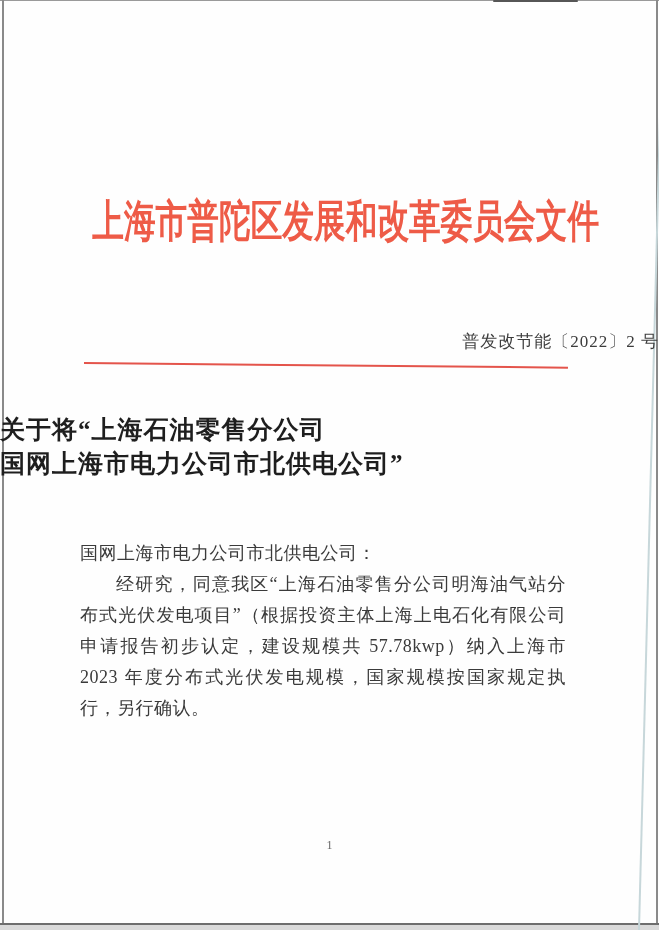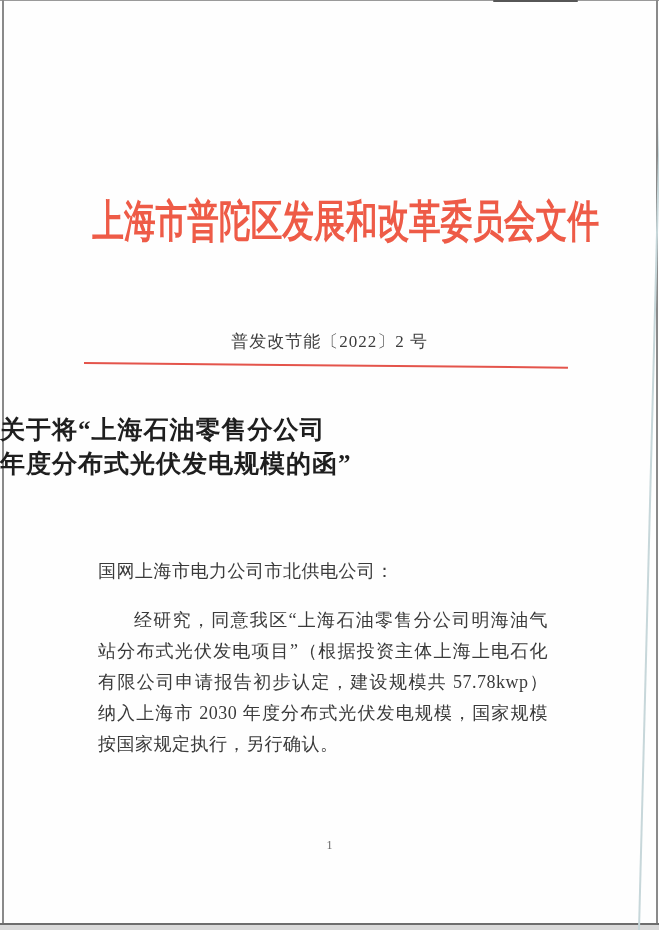--- a/index.html
+++ b/index.html
@@ -36,21 +36,21 @@
     white-space: nowrap;
     transform: scaleX(0.72);
     transform-origin: center;
   }
 
   .doc-number {
     position: absolute;
     top: 330px;
     left: 0;
     width: 100%;
-    text-align: center;
+    text-align: right;
     font-size: 17px;
     letter-spacing: 1px;
     color: #3c3c3c;
   }
 
   .red-rule {
     position: absolute;
     top: 362px;
     left: 84px;
     width: 484px;
@@ -76,21 +76,21 @@
     position: absolute;
     top: 538px;
     left: 80px;
     width: 486px;
     font-size: 18px;
     line-height: 31px;
     letter-spacing: 0.5px;
     color: #3a3a3a;
     text-align: justify;
   }
-  .body-text p { margin: 18px; }
+  .body-text p { margin: 0; }
   .para { text-indent: 2em; }
 
   .page-number {
     position: absolute;
     top: 838px;
     left: 0;
     width: 100%;
     text-align: center;
     font-size: 12px;
     color: #666666;
@@ -112,22 +112,22 @@
   </svg>
 
   <div class="header-title" style="color: rgb(238, 91, 71);">上海市普陀区发展和改革委员会文件</div>
 
   <div class="doc-number">普发改节能〔2022〕2 号</div>
 
   <div class="red-rule" style="background-color: rgb(228, 84, 75);"></div>
 
   <div class="doc-title">
     <div>关于将“上海石油零售分公司</div>
-    <div>年度分布式光伏发电规模的函”</div>
+    <div>国网上海市电力公司市北供电公司”</div>
   </div>
 
   <div class="body-text">
     <p class="recipient">国网上海市电力公司市北供电公司：</p>
-    <p class="para">经研究，同意我区“上海石油零售分公司明海油气站分布式光伏发电项目”（根据投资主体上海上电石化有限公司申请报告初步认定，建设规模共 57.78kwp）纳入上海市 2030 年度分布式光伏发电规模，国家规模按国家规定执行，另行确认。</p>
+    <p class="para">经研究，同意我区“上海石油零售分公司明海油气站分布式光伏发电项目”（根据投资主体上海上电石化有限公司申请报告初步认定，建设规模共 57.78kwp）纳入上海市 2023 年度分布式光伏发电规模，国家规模按国家规定执行，另行确认。</p>
   </div>
 
   <div class="page-number">1</div>
 </div>
 
 </body></html>

